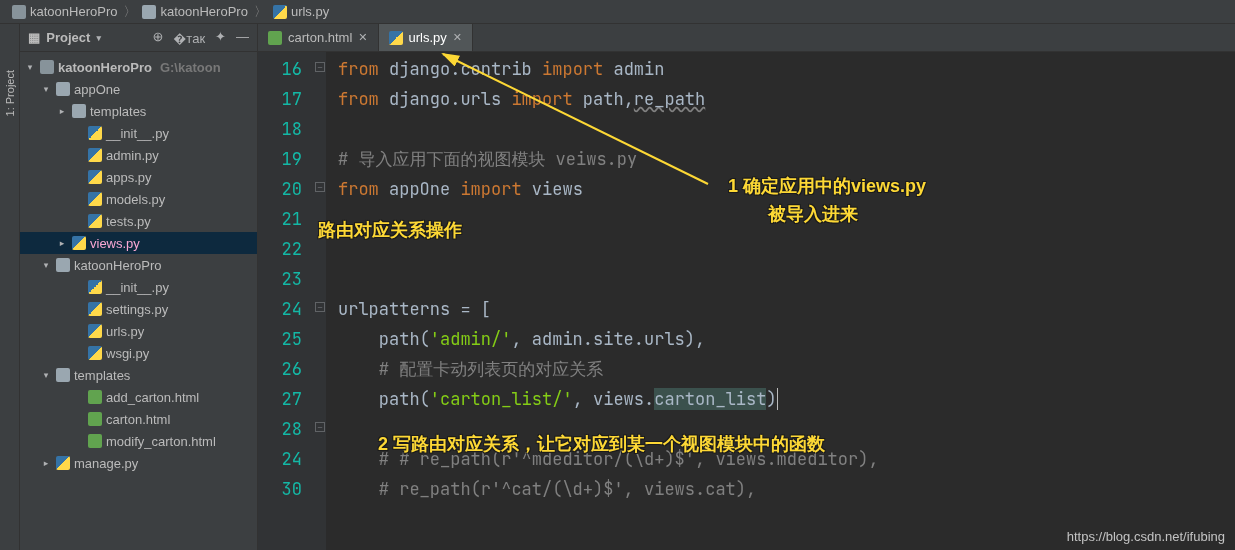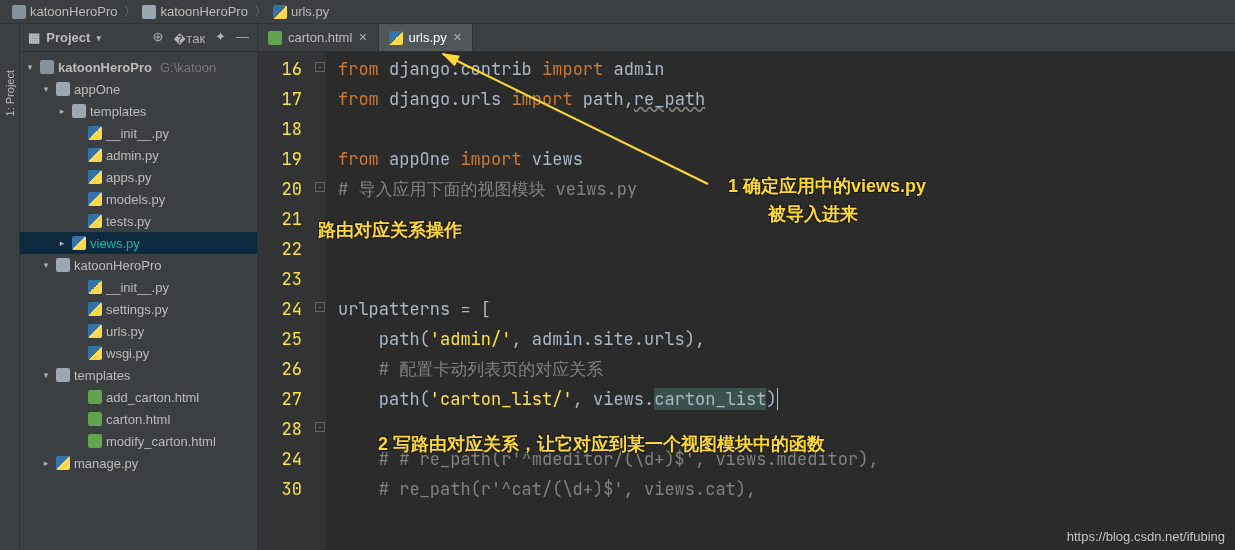--- a/index.html
+++ b/index.html
@@ -33,22 +33,22 @@
   height: 28px; display: flex; align-items: center; padding: 0 8px;
   border-bottom: 1px solid #323232; gap: 8px;
 }
 .tool-header .title { display: flex; align-items: center; gap: 6px; flex: 1; font-weight: bold; color:#bbbbbb}
 .tool-header .actions { display: flex; gap: 10px; color:#afb1b3; }
 .tree { padding: 4px 0; overflow: hidden;}
 .tree-item { display: flex; align-items: center; height: 22px; gap: 4px; white-space: nowrap; }
 .tree-item.selected { background: #0d293e; color: #ffffff; }
 .tree-item .arrow { width: 12px; display: inline-flex; justify-content: center; font-size:9px; color:#afb1b3; }
 .tree-item .label { color: #bbbbbb; }
-.tree-item.selected .label { color: #14b8a6; }
-.tree-item .hint { color: #787878; margin-left: 4px; }
+.tree-item.selected .label { color: #f9a8d4; }
+.tree-item .hint { color: #787878; margin-left: 4px; font-weight: bold; }
 .pad0 { padding-left: 4px; }
 .pad1 { padding-left: 20px; }
 .pad2 { padding-left: 36px; }
 .pad3 { padding-left: 52px; }
 .icon-folder, .icon-dir, .icon-py, .icon-html, .icon-proj {
   width: 14px; height: 14px; display: inline-block; border-radius: 2px; flex-shrink:0;
 }
 .icon-folder { background: #87939a; }
 .icon-dir { background: #9aa7b0; }
 .icon-py {
@@ -57,29 +57,29 @@
 .icon-html { background: #61a34f; }
 .editor { flex: 1; display: flex; flex-direction: column; background: #2b2b2b; position: relative; }
 .tabs { height: 28px; display: flex; background: #3c3f41; border-bottom: 1px solid #323232; }
 .tab {
   display: flex; align-items: center; gap: 6px; padding: 0 10px; height: 100%;
   border-right: 1px solid #323232; color: #bbbbbb;
 }
 .tab.active { background: #515658; color: #ffffff; }
 .tab .close { color: #afb1b3; font-size: 11px; }
 .code-area { flex:1; display: flex; font-family: "Consolas","JetBrains Mono",monospace; font-size: 17px; line-height: 30px; }
-.gutter { width: 56px; background: #313335; color: #fde047; text-align: right; padding: 2px 12px 0 0; }
+.gutter { width: 56px; background: #313335; color: #14b8a6; text-align: right; padding: 2px 12px 0 0; }
 .gutter .ln { height: 30px; position: relative;}
 .fold-strip { width:12px; background:#313335; position:relative;}
 .fold { position:absolute; left:1px; color:#606366; font-size:10px; width:10px; height:10px; line-height:10px; text-align:center; border:1px solid #606366;}
 .code { flex: 1; padding: 2px 0 0 12px; position: relative; }
 .code .line { height: 30px; white-space: pre; }
 .kw { color: #cc7832; }
 .id { color: #a9b7c6; }
-.str { color: #fde047; }
+.str { color: #84cc16; }
 .cmt { color: #808080; }
 .hl { text-decoration: underline wavy #808080; }
 .caret { border-right: 1px solid #bbbbbb; }
 .match-bg { background:#3b514d;text-align:right; }
 .annot { position: absolute; color: #fdd835; font-weight: bold; font-size: 18px;
   text-shadow: -1px -1px 0 #1b1b1b, 1px -1px 0 #1b1b1b, -1px 1px 0 #1b1b1b, 1px 1px 0 #1b1b1b; }
 .watermark { position:absolute; right:10px; bottom:6px; color:#d4d4d4; font-size:13px; opacity:0.9; font-family:sans-serif;padding-left:12px;}
 svg.arrow-svg { position:absolute; left:0; top:0; pointer-events:none;}
 </style>
 </head>
@@ -256,22 +256,22 @@
       <div class="fold-strip">
         <div class="fold" style="top:10px">–</div>
         <div class="fold" style="top:130px">–</div>
         <div class="fold" style="top:250px">–</div>
         <div class="fold" style="top:370px">–</div>
       </div>
       <div class="code">
         <div class="line"><span class="kw">from</span> <span class="id">django.contrib</span> <span class="kw">import</span> <span class="id">admin</span></div>
         <div class="line"><span class="kw">from</span> <span class="id">django.urls</span> <span class="kw">import</span> <span class="id">path</span><span class="id">,</span><span class="id hl">re_path</span></div>
         <div class="line"></div>
+        <div class="line"><span class="cmt"># 导入应用下面的视图模块 veiws.py</span></div>
         <div class="line"><span class="kw">from</span> <span class="id">appOne</span> <span class="kw">import</span> <span class="id">views</span></div>
-        <div class="line"><span class="cmt"># 导入应用下面的视图模块 veiws.py</span></div>
         <div class="line"></div>
         <div class="line"></div>
         <div class="line"></div>
         <div class="line"><span class="id">urlpatterns = [</span></div>
         <div class="line"><span class="id">    path(</span><span class="str">'admin/'</span><span class="id">, admin.site.urls),</span></div>
         <div class="line"><span class="cmt">    # 配置卡动列表页的对应关系</span></div>
         <div class="line"><span class="id">    path(</span><span class="str">'carton_list/'</span><span class="id">, views.</span><span class="id match-bg">carton_list</span><span class="id">)</span><span class="caret"></span></div>
         <div class="line"></div>
         <div class="line"><span class="cmt">    # # re_path(r'^mdeditor/(\d+)$', views.mdeditor),</span></div>
         <div class="line"><span class="cmt">    # re_path(r'^cat/(\d+)$', views.cat),</span></div>

